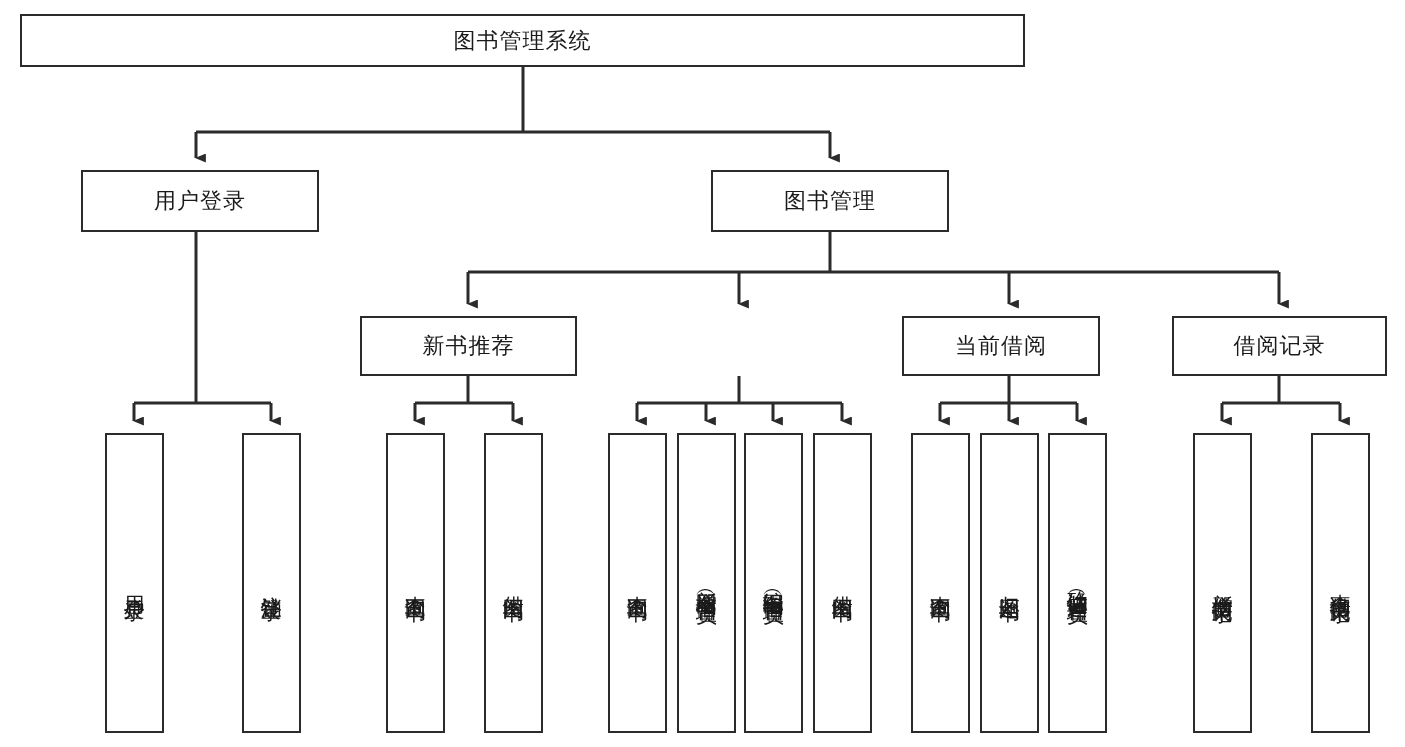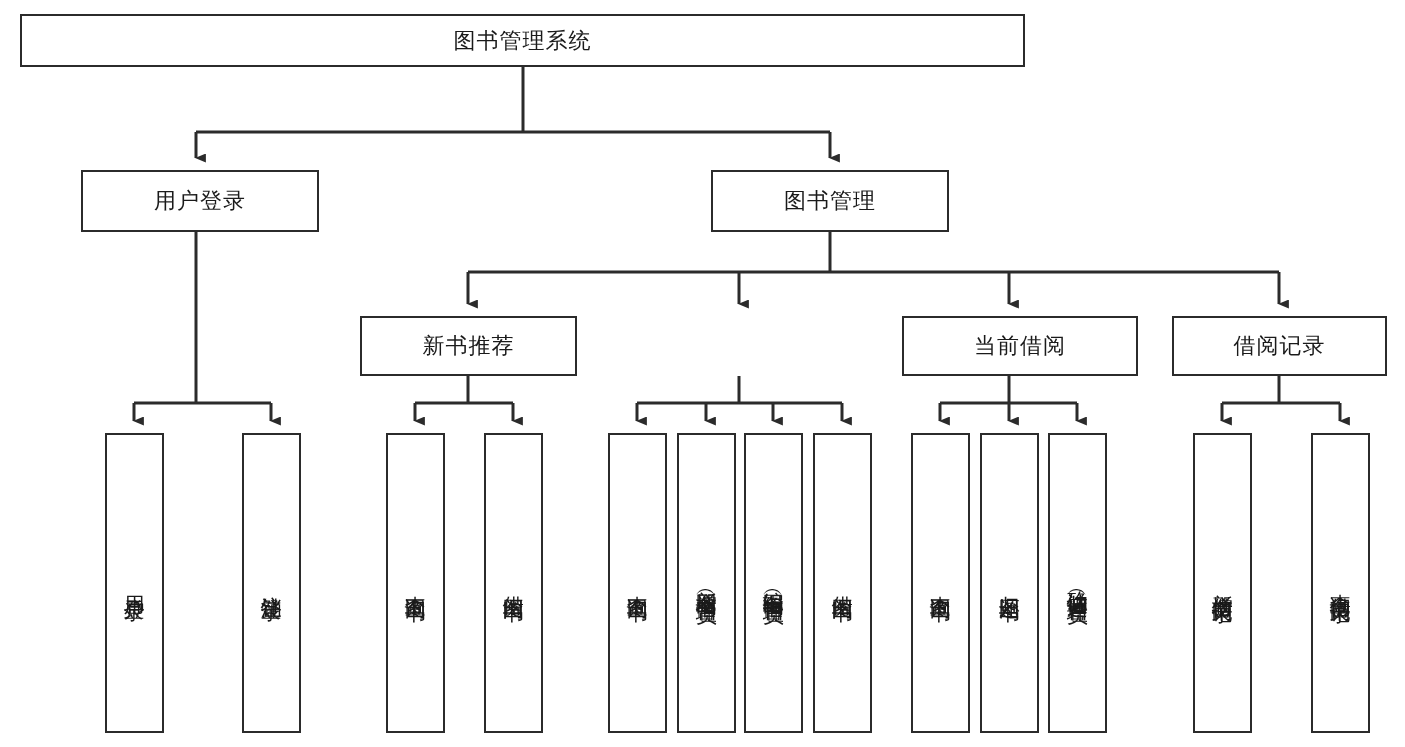--- a/index.html
+++ b/index.html
@@ -132,21 +132,21 @@
 
   <div class="node horiz" style="left:360px; top:316px; width:217px; height:60px;">
     <span class="label">新书推荐</span>
   </div>
 
   <div class="node horiz" style="left:711px; top:170px; width:238px; height:62px;">
     <span class="label">图书管理</span>
   </div>
 
 
-  <div class="node horiz" style="left:902px; top:316px; width:236px; height:60px;">
+  <div class="node horiz" style="left:902px; top:316px; width:198px; height:60px;">
     <span class="label">当前借阅</span>
   </div>
 
   <div class="node horiz" style="left:1172px; top:316px; width:215px; height:60px;align-items:center;">
     <span class="label">借阅记录</span>
   </div>
 
   <div class="node vert" style="left:105px; top:433px; width:59px; height:300px;">
     <span class="label">用户登录</span>
   </div>

